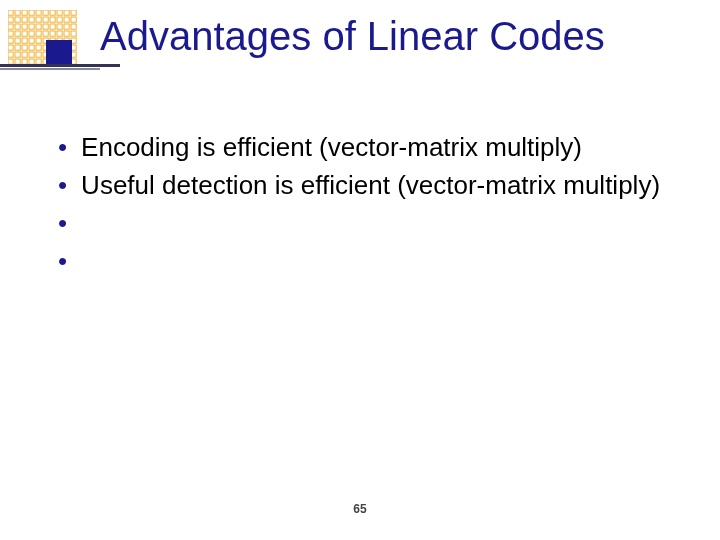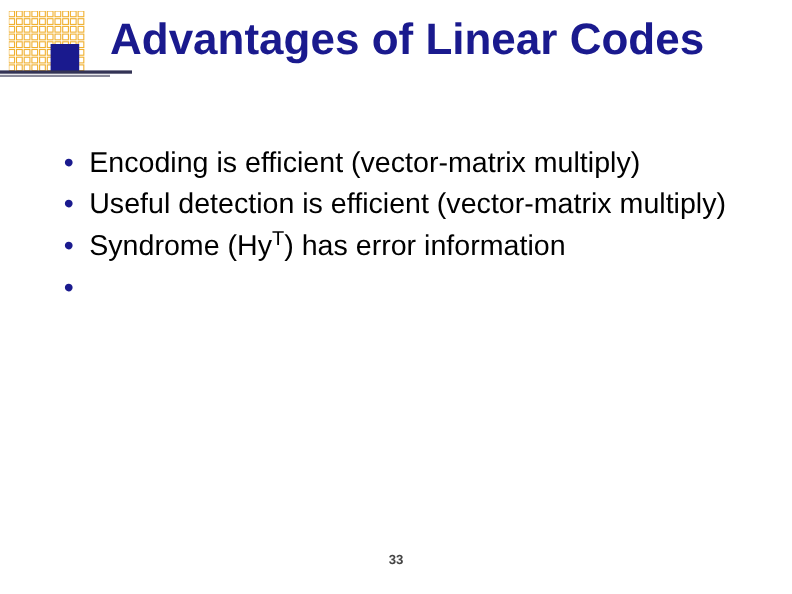--- a/index.html
+++ b/index.html
@@ -17,21 +17,21 @@
     left: 8px;
     width: 72px;
     height: 60px;
   }
   .logo svg { width: 100%; height: 100%; }
   .title {
     position: absolute;
     top: 14px;
     left: 100px;
     font-size: 40px;
-    font-weight: bold;
+    font-weight: normal;
     color: #1a1a8e;
     white-space: nowrap;
   }
   .hr-line {
     position: absolute;
     top: 64px;
     left: 0;
     width: 120px;
     height: 3px;
     background: #333355;
@@ -184,20 +184,19 @@
     <div class="bullet-item">
       <span class="bullet-marker">•</span>
       <span class="bullet-text">Encoding is efficient (vector-matrix multiply)</span>
     </div>
     <div class="bullet-item">
       <span class="bullet-marker">•</span>
       <span class="bullet-text">Useful detection is efficient (vector-matrix multiply)</span>
     </div>
     <div class="bullet-item">
       <span class="bullet-marker">•</span>
-      <span class="bullet-text">Syndrome (Hy<sup>T</sup>) has error information</span>
     </div>
     <div class="bullet-item">
       <span class="bullet-marker">•</span>
     </div>
   </div>
 
-<div class="page-number">33</div>
+<div class="page-number">65</div>
 
 </body></html>

